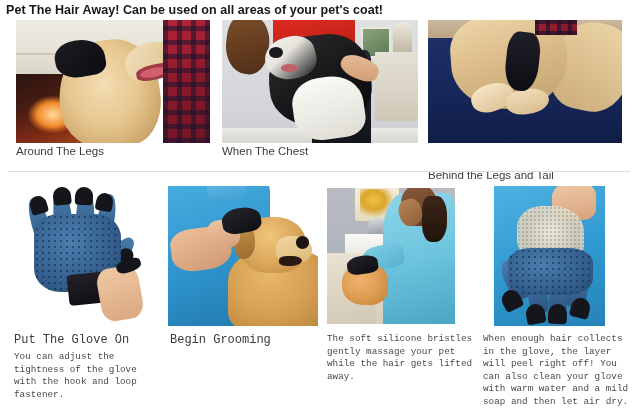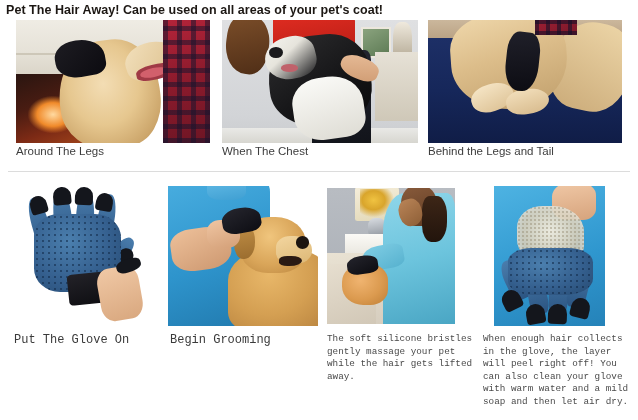--- a/index.html
+++ b/index.html
@@ -51,21 +51,21 @@
   }
   .top-caption {
     position: absolute;
     top: 0;
     font-size: 11.5px;
     color: #3d3d3d;
     white-space: nowrap;
   }
   .top-caption.c1 { left: 16px; }
   .top-caption.c2 { left: 222px; }
-  .top-caption.c3 { left: 428px; }
+  .top-caption.c3 { left: 428px; margin-top: 24px; }
 
   .divider {
     position: absolute;
     left: 8px; top: 171px;
     width: 622px; height: 1px;
     background: #dcdcdc;
   }
 
   
   .bottom-row {
@@ -446,20 +446,21 @@
           <div class="g-dots"></div>
         </div>
     </div>
   </div>
 </div>
 
 <div class="bottom-texts">
 
   <div class="bot-col x1">
     <div class="bot-title">Put The Glove On</div>
+    <div class="bot-desc">You can adjust the tightness of the glove with the hook and loop fastener.</div>
   </div>
 
   <div class="bot-col x2">
     <div class="bot-title">Begin Grooming</div>
   </div>
 
   <div class="bot-col x3">
     <div class="bot-desc">The soft silicone bristles gently massage your pet while the hair gets lifted away.</div>
   </div>
 

